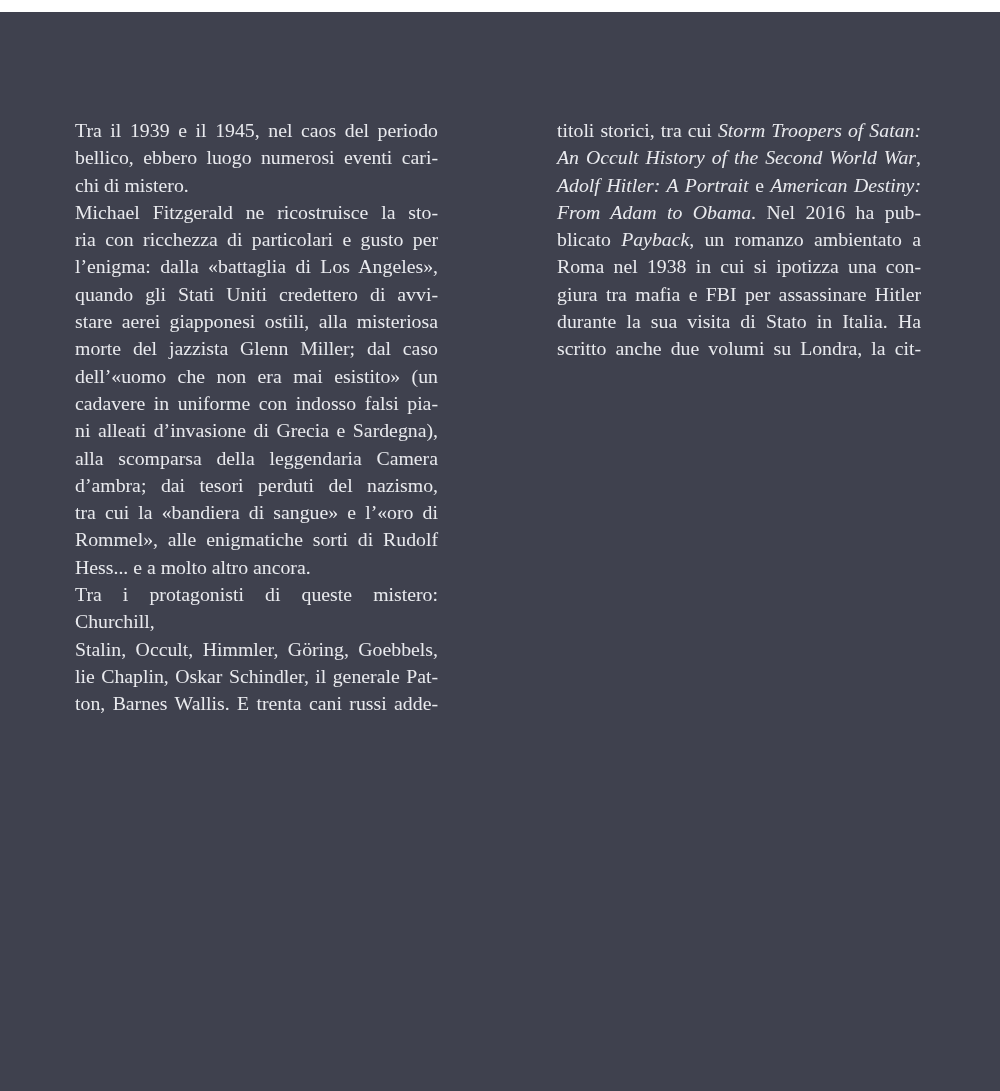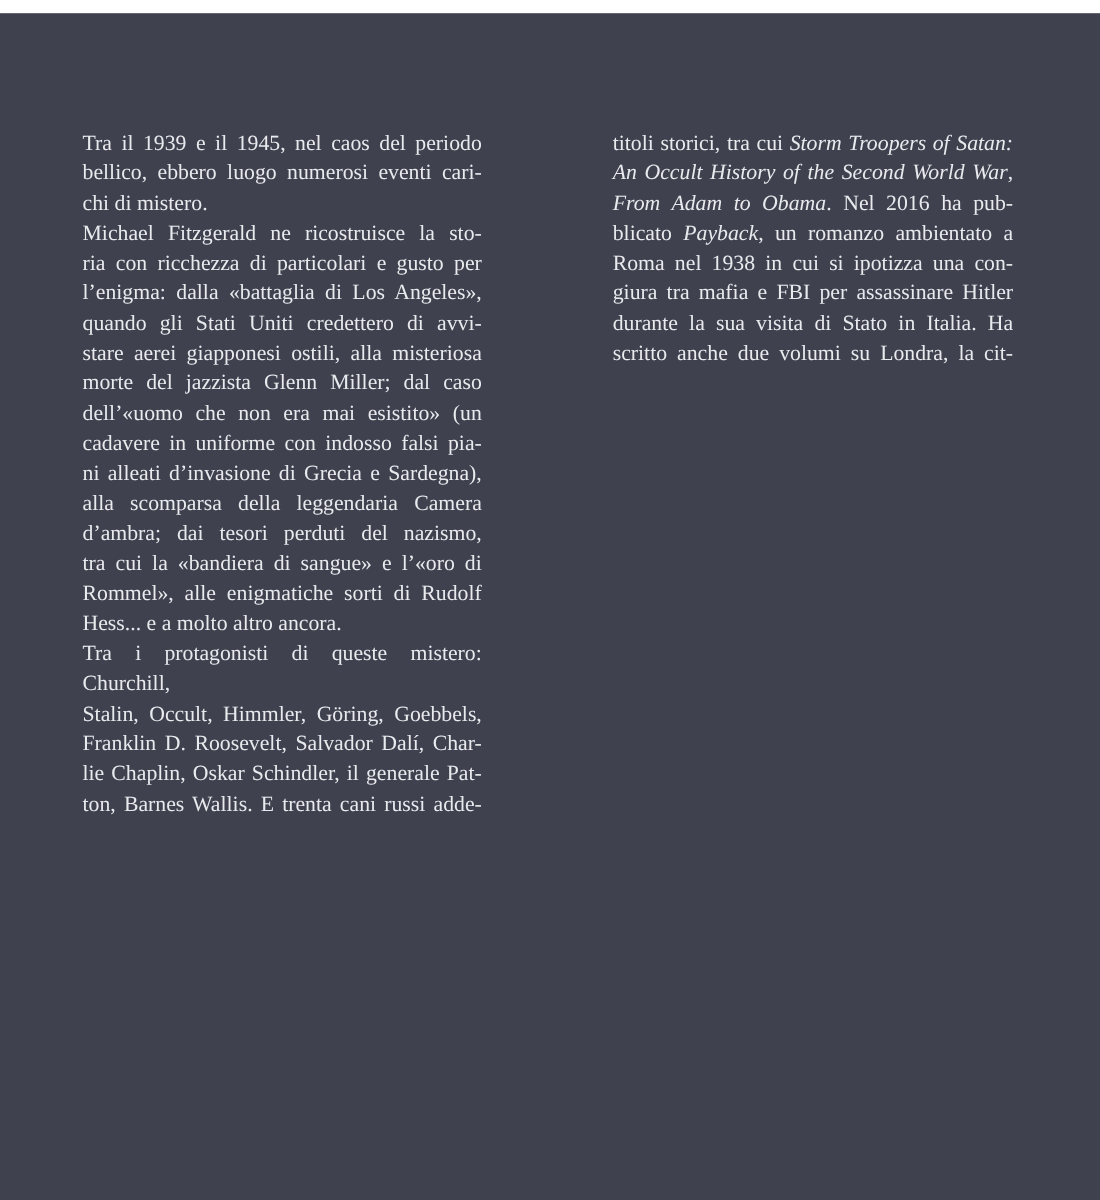--- a/index.html
+++ b/index.html
@@ -63,27 +63,27 @@
       <div class="line"><span>dell’«uomo che non era mai esistito» (un</span></div>
       <div class="line"><span>cadavere in uniforme con indosso falsi pia-</span></div>
       <div class="line"><span>ni alleati d’invasione di Grecia e Sardegna),</span></div>
       <div class="line"><span>alla scomparsa della leggendaria Camera</span></div>
       <div class="line"><span>d’ambra; dai tesori perduti del nazismo,</span></div>
       <div class="line"><span>tra cui la «bandiera di sangue» e l’«oro di</span></div>
       <div class="line"><span>Rommel», alle enigmatiche sorti di Rudolf</span></div>
       <div class="line end"><span>Hess... e a molto altro ancora.</span></div>
       <div class="line"><span>Tra i protagonisti di queste mistero: Churchill,</span></div>
       <div class="line"><span>Stalin, Occult, Himmler, Göring, Goebbels,</span></div>
-      <div class="line"><span>Franklin D. Roosevelt, Salvador Dalí, Char-</span></div>
       <div class="line"><span>lie Chaplin, Oskar Schindler, il generale Pat-</span></div>
       <div class="line"><span>ton, Barnes Wallis. E trenta cani russi adde-</span></div>
     </div>
   <div class="text-column right" style="color: rgb(233, 234, 238);">
       <div class="line"><span>titoli storici, tra cui </span><span class="seg-italic">Storm Troopers of Satan:</span></div>
       <div class="line"><span class="seg-italic">An Occult History of the Second World War</span><span>,</span></div>
+      <div class="line"><span class="seg-italic">Adolf Hitler: A Portrait</span><span> e </span><span class="seg-italic">American Destiny:</span></div>
       <div class="line"><span class="seg-italic">From Adam to Obama</span><span>. Nel 2016 ha pub-</span></div>
       <div class="line"><span>blicato </span><span class="seg-italic">Payback</span><span>, un romanzo ambientato a</span></div>
       <div class="line"><span>Roma nel 1938 in cui si ipotizza una con-</span></div>
       <div class="line"><span>giura tra mafia e FBI per assassinare Hitler</span></div>
       <div class="line"><span>durante la sua visita di Stato in Italia. Ha</span></div>
       <div class="line"><span>scritto anche due volumi su Londra, la cit-</span></div>
     </div>
 </div>
 
 </body></html>

